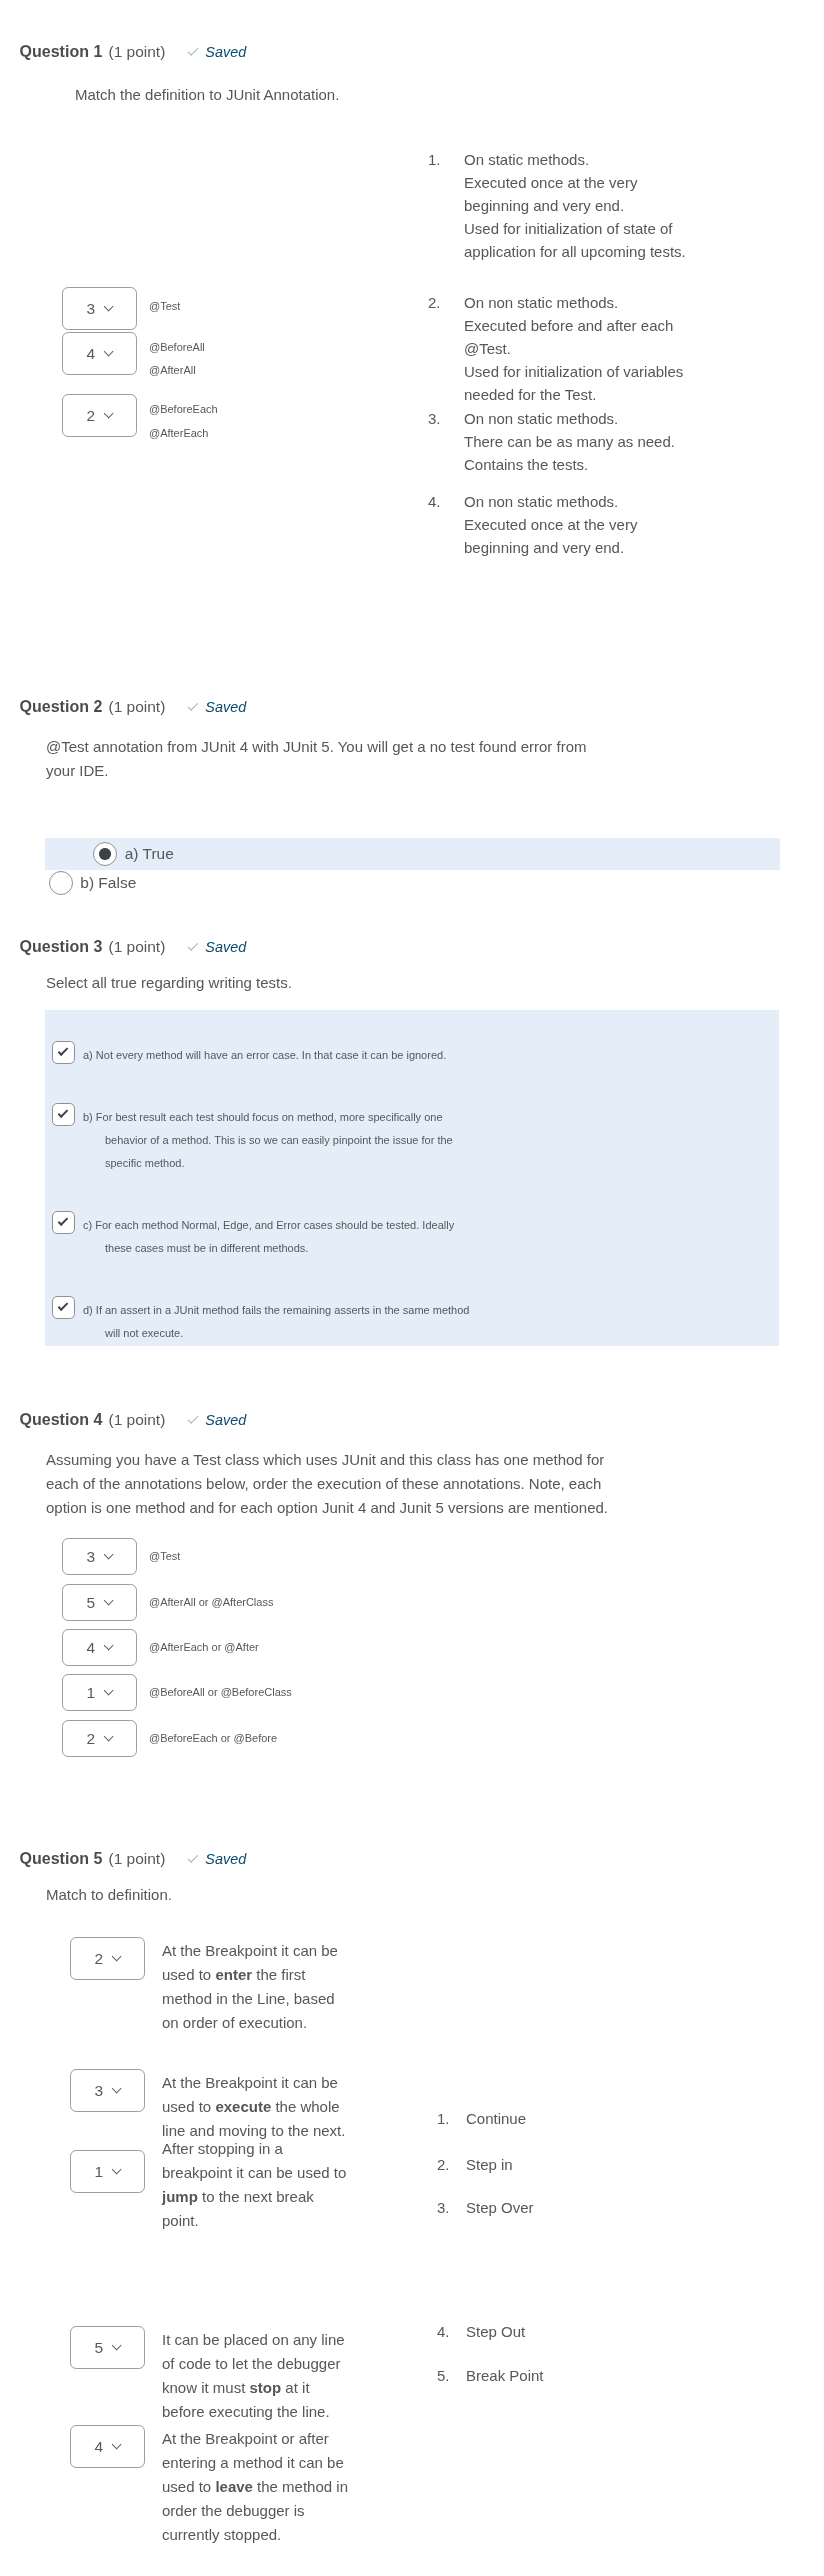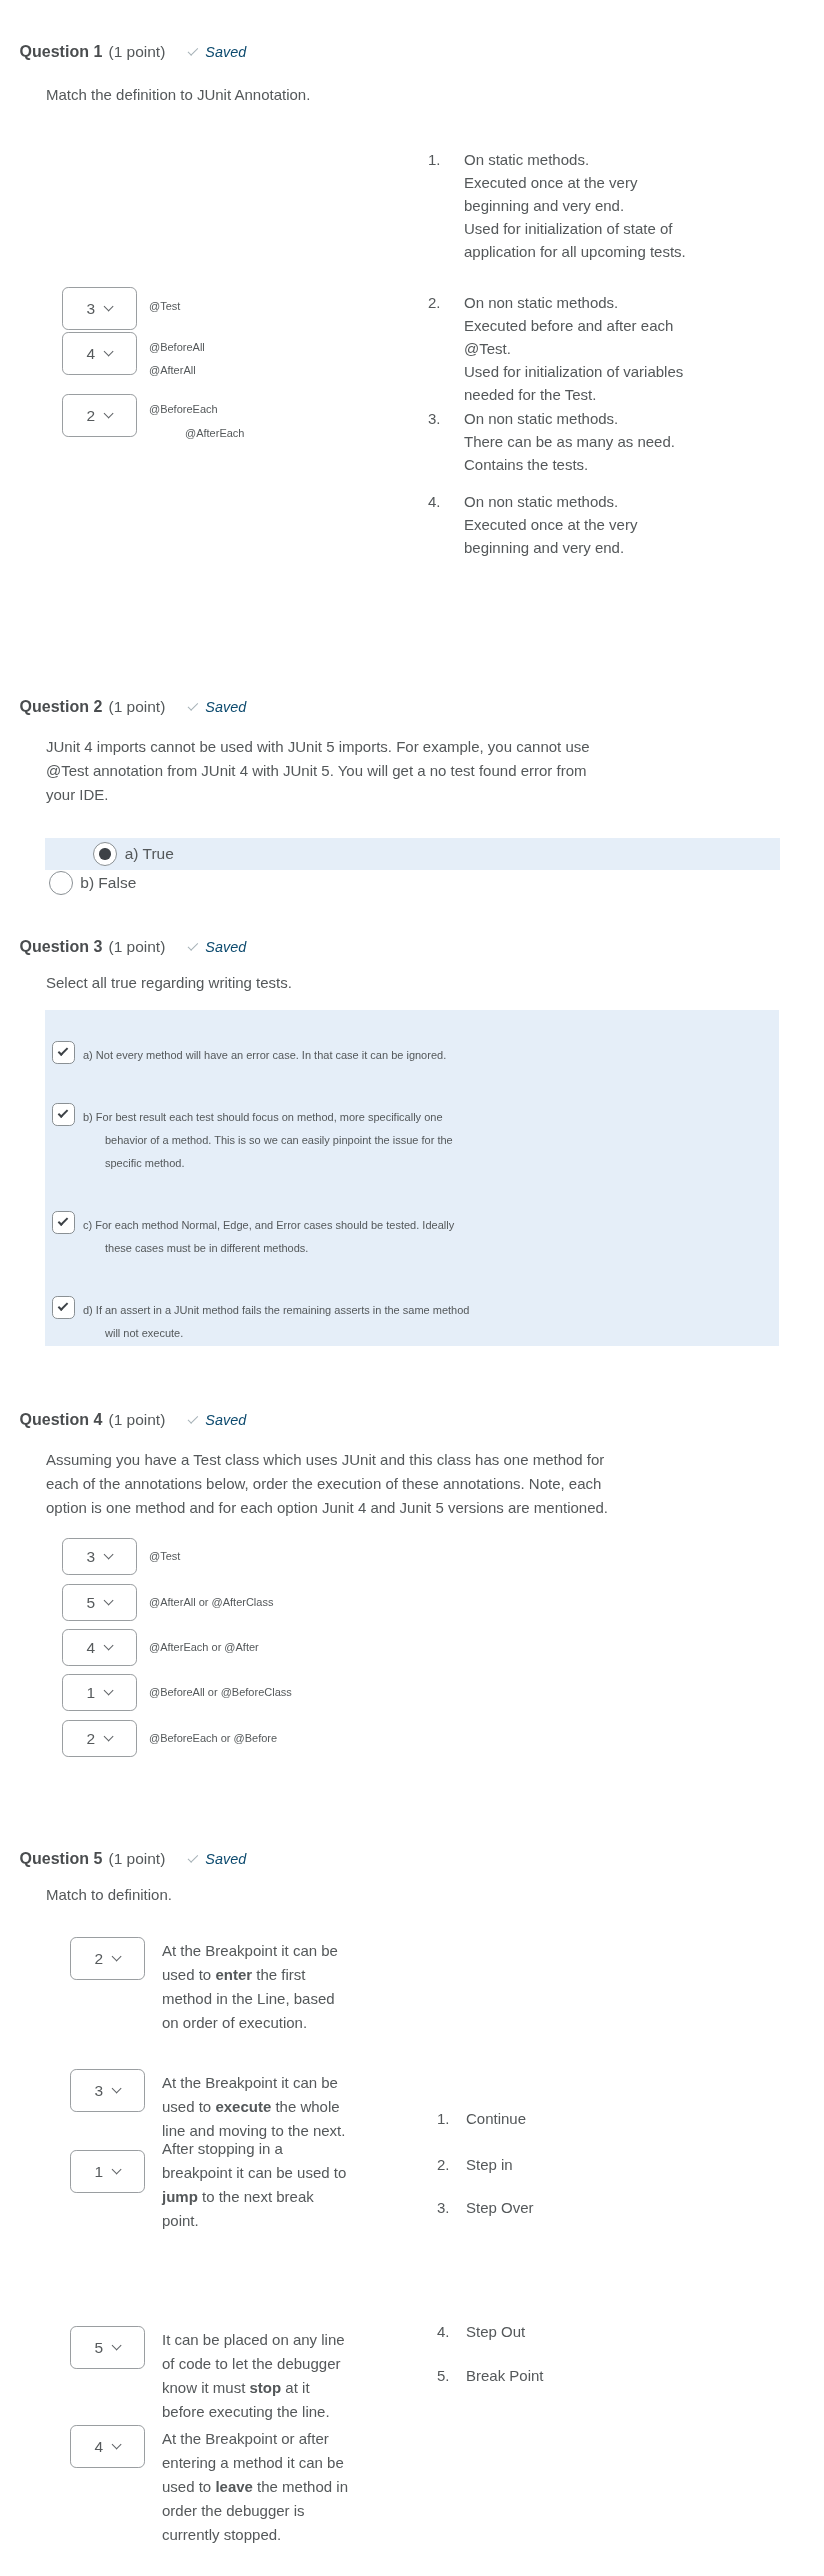--- a/index.html
+++ b/index.html
@@ -60,21 +60,21 @@
 
   <section class="q" style="top:43px;height:592px;">
     <div class="qhead">
       <span class="qtitle">Question 1</span>
       <span class="qpoints">(1 point)</span>
       <span class="saved">
         <span class="savedck"></span>
         <span class="savedtxt">Saved</span>
       </span>
     </div>
-    <div class="pline" style="top:40px;">Match the definition to JUnit Annotation.</div>
+    <div class="pline" style="top:40px;margin-left:29px;">Match the definition to JUnit Annotation.</div>
 
     <div class="defitem" style="top:105px;">
       <span class="defnum">1.</span>
       <span class="dlines">
         <div>On static methods.</div>
         <div>Executed once at the very</div>
         <div>beginning and very end.</div>
         <div>Used for initialization of state of</div>
         <div>application for all upcoming tests.</div>
       </span>
@@ -117,34 +117,33 @@
       <span class="chev"></span>
     </div>
     <div class="mlabel" style="top:293px;">@BeforeAll</div>
     <div class="mlabel" style="top:316px;">@AfterAll</div>
 
     <div class="dd" style="top:351px;">
       <span class="ddval">2</span>
       <span class="chev"></span>
     </div>
     <div class="mlabel" style="top:355px;">@BeforeEach</div>
-    <div class="mlabel" style="top:379px;margin-left:36px;">@AfterEach</div>
+    <div class="mlabel" style="top:379px;">@AfterEach</div>
   </section>
 
   <section class="q" style="top:698px;height:216px;">
     <div class="qhead">
       <span class="qtitle">Question 2</span>
       <span class="qpoints">(1 point)</span>
       <span class="saved">
         <span class="savedck"></span>
         <span class="savedtxt">Saved</span>
       </span>
     </div>
     <div class="plines" style="top:37px;">
-      <div>JUnit 4 imports cannot be used with JUnit 5 imports. For example, you cannot use</div>
       <div>@Test annotation from JUnit 4 with JUnit 5. You will get a no test found error from</div>
       <div>your IDE.</div>
     </div>
     <div class="optrow hl" style="top:140px;padding-left:48px;">
       <span class="radio">
         <span class="dot"></span>
       </span>
       <span class="optlabel">a) True</span>
     </div>
     <div class="optrow" style="top:169px;">

